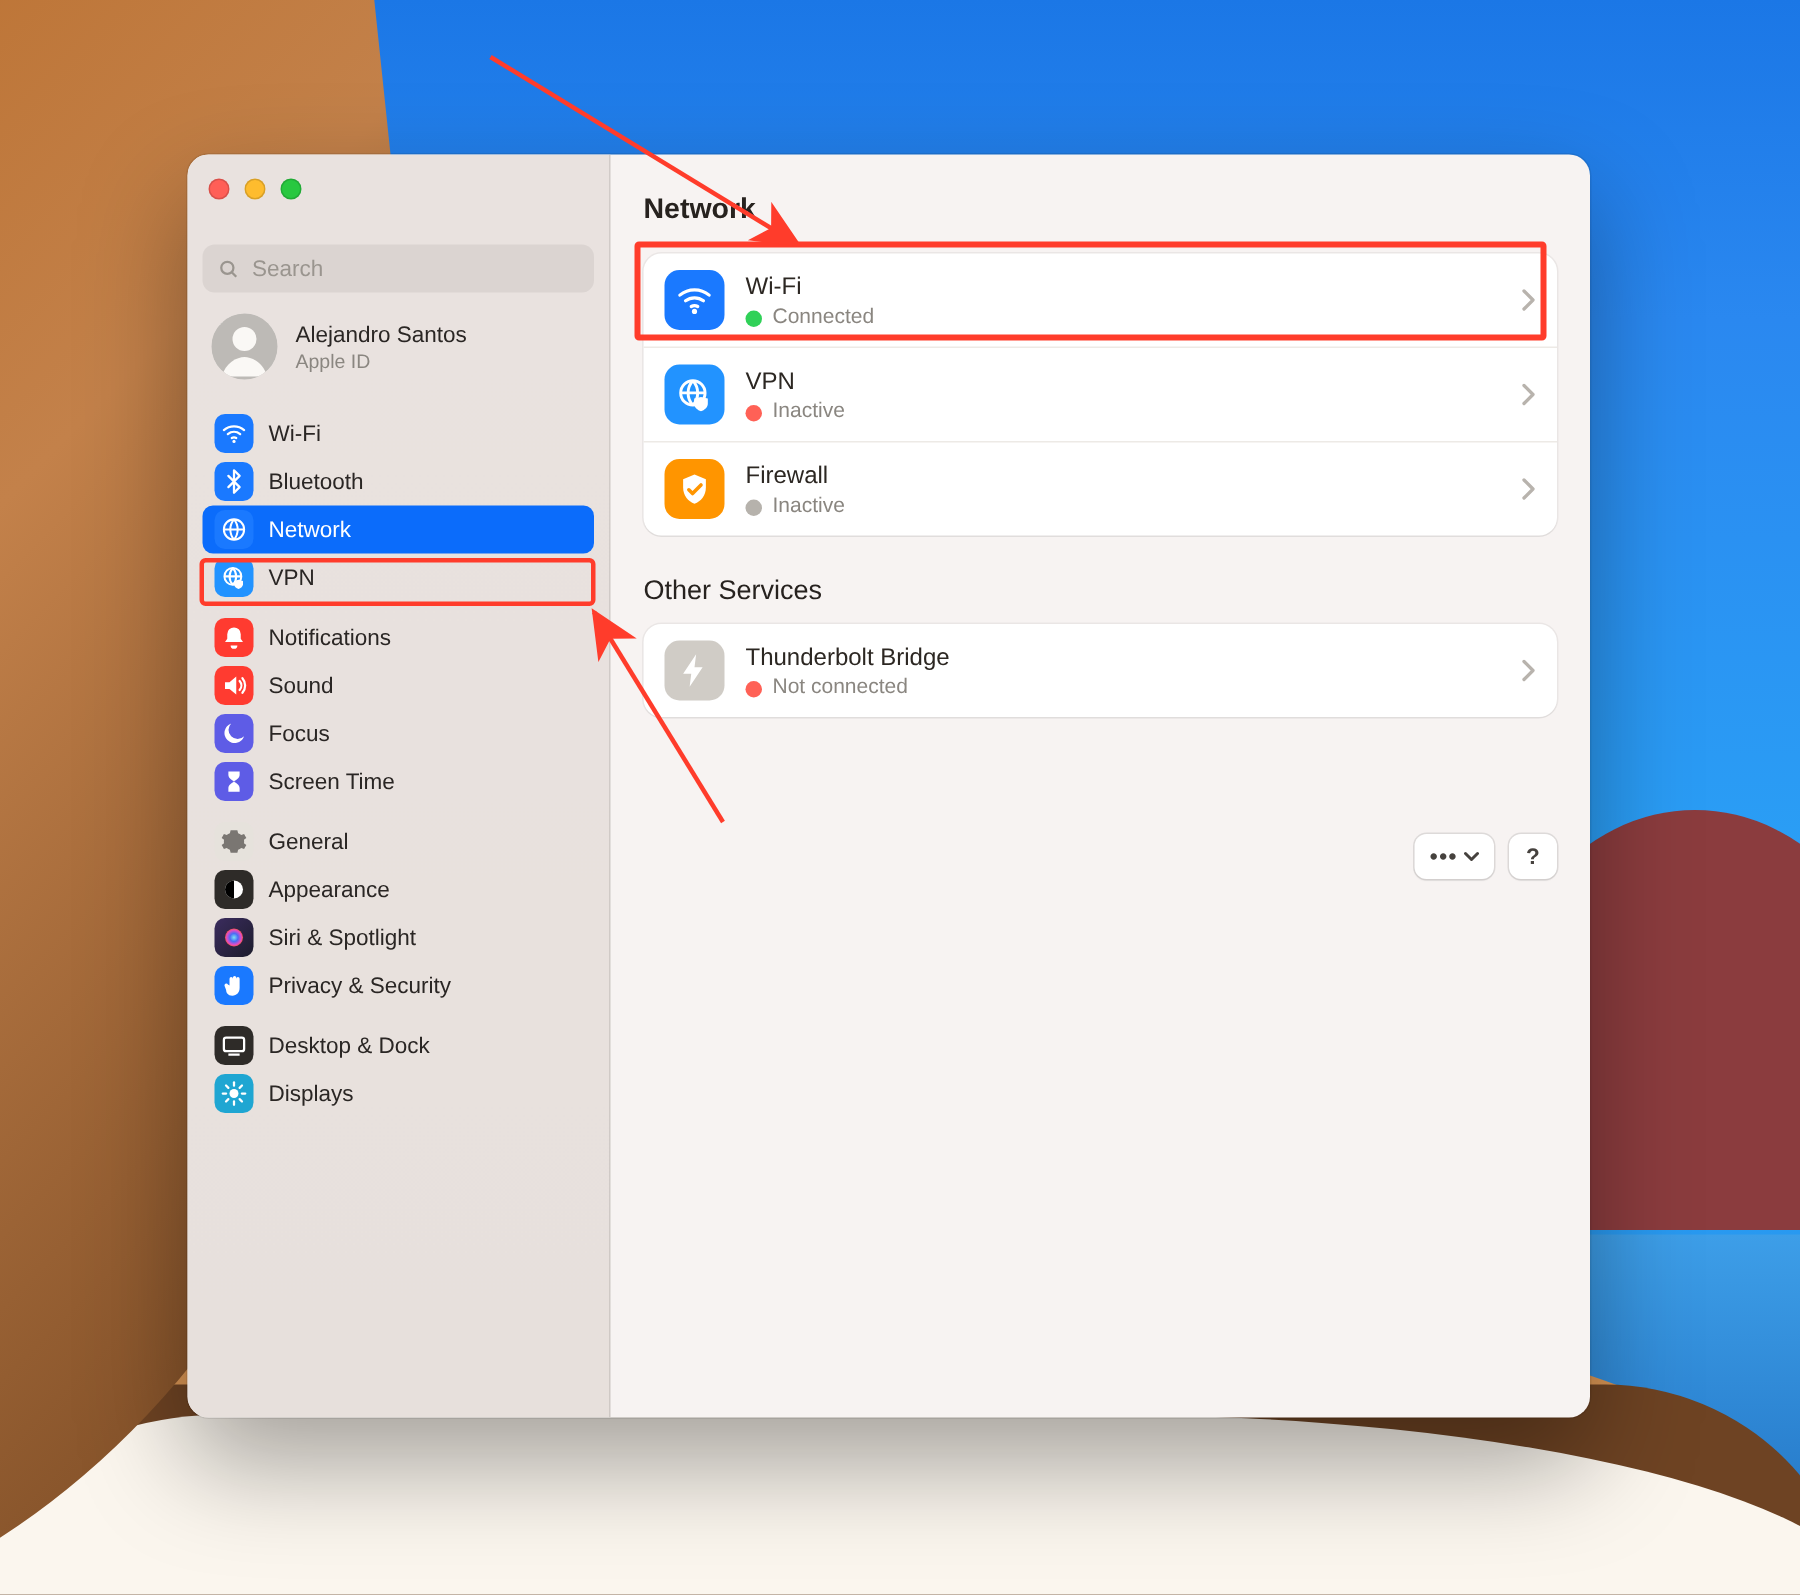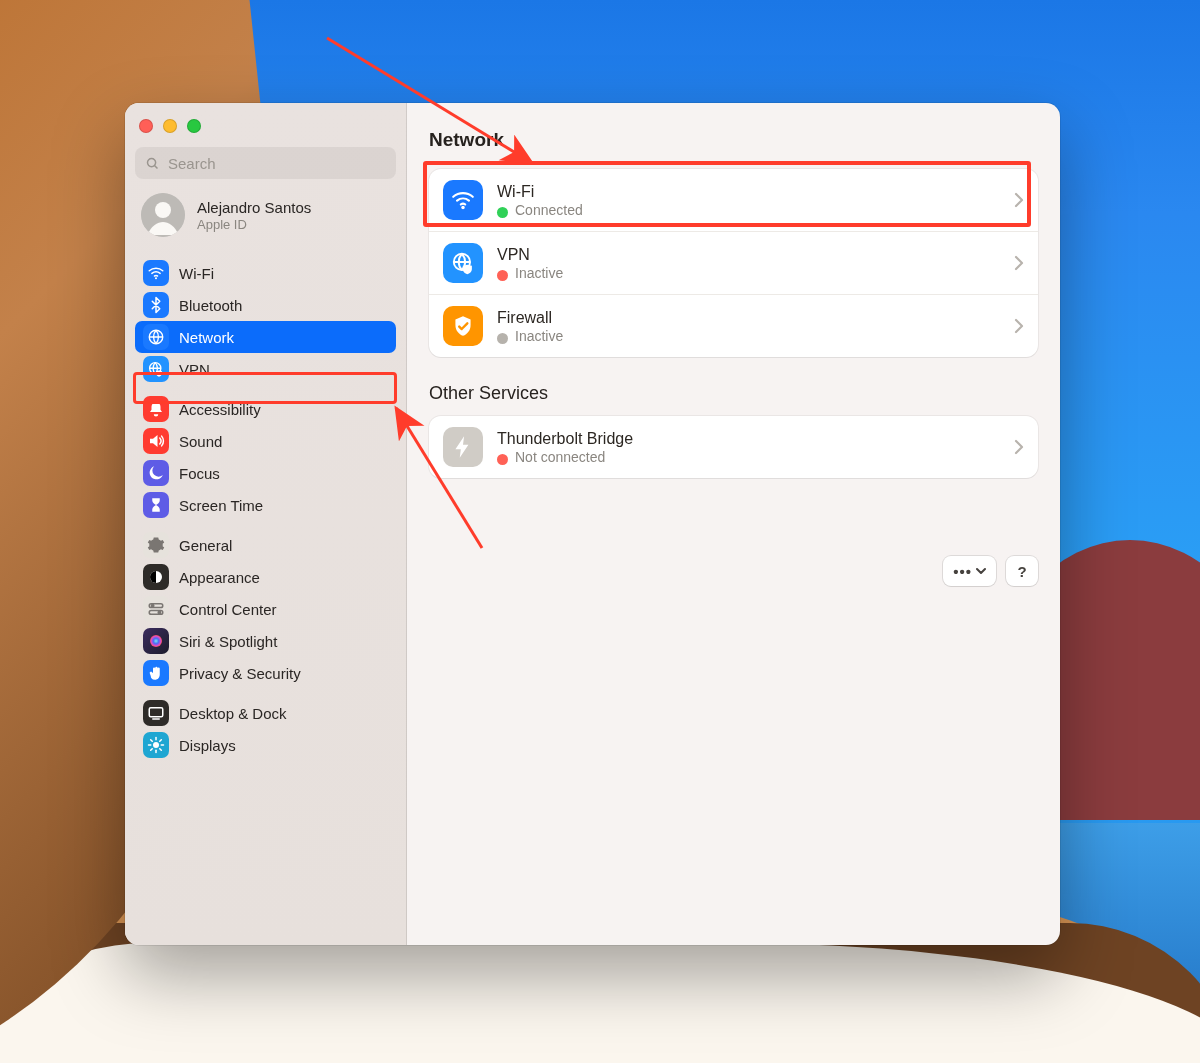--- a/index.html
+++ b/index.html
@@ -37,21 +37,21 @@
     border-right:1px solid rgba(0,0,0,.10);
     padding:12px 10px 14px; display:flex; flex-direction:column;
     position:relative;
   }
   .traffic { display:flex; gap:10px; padding:4px 4px 14px; }
   .traffic .dot { width:14px; height:14px; border-radius:50%; box-shadow:inset 0 0 0 1px rgba(0,0,0,.15); }
   .dot.red{background:#FF5F57}.dot.yellow{background:#FEBC2E}.dot.green{background:#28C840}
 
   .search {
     display:flex; align-items:center; gap:8px;
-    background:rgba(0,0,0,.06); border-radius:8px; height:32px; padding:0 10px; color:#8A8680;
+    background:rgba(0,0,0,.06); border-radius:8px; height:32px; padding:0 10px; color:#8A8680;margin-top:16px;
   }
   .search input{background:transparent;border:none;outline:none;font-size:15px;color:#555;flex:1}
   .search input::placeholder{color:#9A958F}
 
   .account { display:flex; align-items:center; gap:12px; padding:14px 6px 12px; }
   .avatar { width:44px;height:44px;border-radius:50%;
             background:radial-gradient(circle at 32% 32%, #fff 0 25%, #C7C4C1 25% 100%);
             display:flex;align-items:center;justify-content:center;color:#fff;overflow:hidden }
   .acct-name{font-size:15px;font-weight:500;color:#2a2624}
   .acct-sub{font-size:13px;color:#8A8680;margin-top:1px}
@@ -190,21 +190,21 @@
       </div>
     </div>
 
     <div class="sb-group">
       <div class="sb-item">
         <span class="ic bg-red">
           <svg width="18" height="18" viewBox="0 0 24 24" fill="#fff">
               <path d="M12 3a6 6 0 0 0-6 6v4l-2 3h16l-2-3V9a6 6 0 0 0-6-6zm0 19a3 3 0 0 0 3-3H9a3 3 0 0 0 3 3z"></path>
             </svg>
         </span>
-        <span>Accessibility</span>
+        <span>Notifications</span>
       </div>
       <div class="sb-item">
         <span class="ic bg-red">
           <svg width="18" height="18" viewBox="0 0 24 24" fill="#fff">
               <path d="M4 9v6h4l6 5V4l-6 5H4z"></path>
               <path d="M17 8a6 6 0 0 1 0 8M19.5 5.5a10 10 0 0 1 0 13" fill="none" stroke="#fff" stroke-width="2" stroke-linecap="round"></path>
             </svg>
         </span>
         <span>Sound</span>
       </div>
@@ -236,31 +236,20 @@
         <span>General</span>
       </div>
       <div class="sb-item">
         <span class="ic bg-dark">
           <svg width="18" height="18" viewBox="0 0 24 24" fill="#fff">
               <circle cx="12" cy="12" r="8"></circle>
               <path d="M12 4a8 8 0 0 0 0 16z" fill="#000"></path>
             </svg>
         </span>
         <span>Appearance</span>
-      </div>
-      <div class="sb-item">
-        <span class="ic bg-grey2">
-          <svg width="18" height="18" viewBox="0 0 24 24" fill="none" stroke="#7A7672" stroke-width="2" stroke-linecap="round">
-              <rect x="3" y="5" width="18" height="5" rx="2.5"></rect>
-              <circle cx="7.5" cy="7.5" r="1.6" fill="#7A7672"></circle>
-              <rect x="3" y="14" width="18" height="5" rx="2.5"></rect>
-              <circle cx="16.5" cy="16.5" r="1.6" fill="#7A7672"></circle>
-            </svg>
-        </span>
-        <span>Control Center</span>
       </div>
       <div class="sb-item">
         <span class="ic" style="background:linear-gradient(135deg,#3B2C5E,#1C1C2C)">
           <svg width="18" height="18" viewBox="0 0 24 24">
               <circle cx="12" cy="12" r="8" fill="url(#g1)"></circle>
           <defs>
                 <radialGradient id="g1">
                   <stop offset="0%" stop-color="#7BE4F4"></stop>
                   <stop offset="45%" stop-color="#4C6CF5"></stop>
                   <stop offset="80%" stop-color="#E04CC7"></stop>

